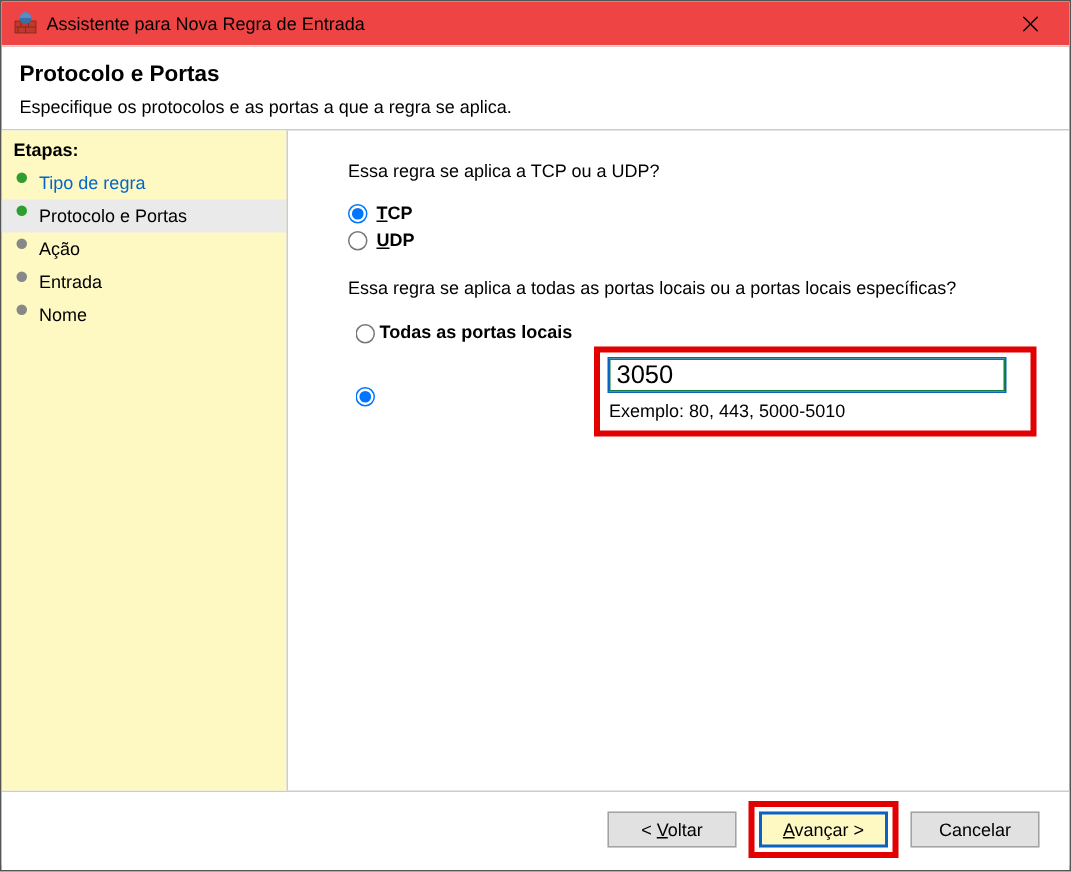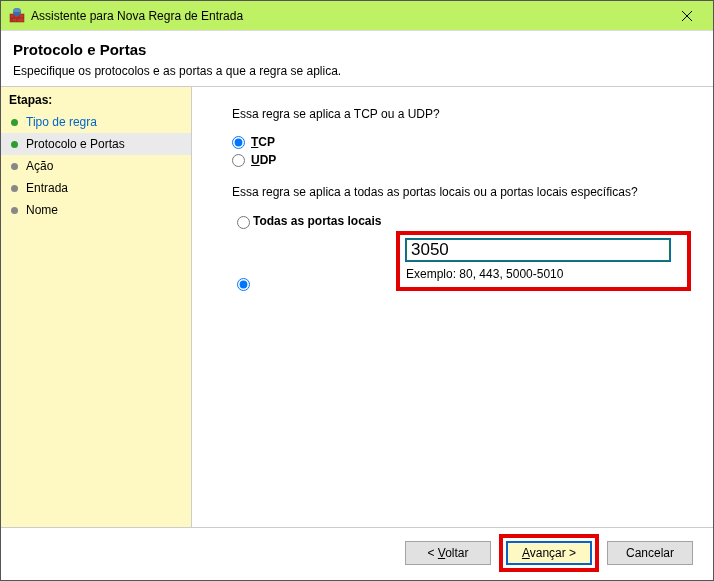--- a/index.html
+++ b/index.html
@@ -11,21 +11,21 @@
     width: 714px;
     height: 581px;
     overflow: hidden;
     border: 1px solid #555;
   }
   .titlebar {
     height: 30px;
     display: flex;
     align-items: center;
     padding: 0 4px 0 8px;
-    background: #bef264;
+    background: #ef4444;
     border-bottom: 1px solid #ddd;
   }
   .titlebar .icon {
     width: 16px; height: 16px;
     margin-right: 6px;
     display: inline-block;
   }
   .titlebar .title { flex: 1; font-size: 12px; }
   .titlebar .close {
     width: 45px; height: 29px;
@@ -55,21 +55,20 @@
     padding: 4px 0 0 0;
     background: #fef9c3;
   }
   .sidebar-title {
     font-weight: bold;
     font-size: 12px;
     padding: 2px 8px 4px 8px;
   }
   .step {
     display: flex;
-    align-items: center;
     padding: 4px 8px 4px 10px;
     font-size: 12px;
     cursor: default;
   }
   .step.completed .dot { background: #2e9e2e; }
   .step.current { background: #eaeaea; }
   .step.current .dot { background: #2e9e2e; }
   .step.pending .dot { background: #888; }
   .step .dot {
     width: 7px; height: 7px; border-radius: 50%;
@@ -85,21 +84,21 @@
   .question { margin-bottom: 14px; }
   .radio-row {
     display: flex; align-items: center;
     margin: 4px 0;
   }
   .radio-row input[type=radio] { margin: 0 6px 0 0; }
   .radio-row label { font-weight: bold; }
   .radio-row label .u { text-decoration: underline; }
   .section2 { margin-top: 18px; }
   .port-row {
-    display: flex; align-items: flex-end;
+    display: flex; align-items: center;
     margin: 6px 0;
   }
   .port-row .radio-col {
     display: flex; align-items: center;
     width: 170px;
   }
   .port-row .field-col {
     flex: 1;
   }
   .highlight-box {

